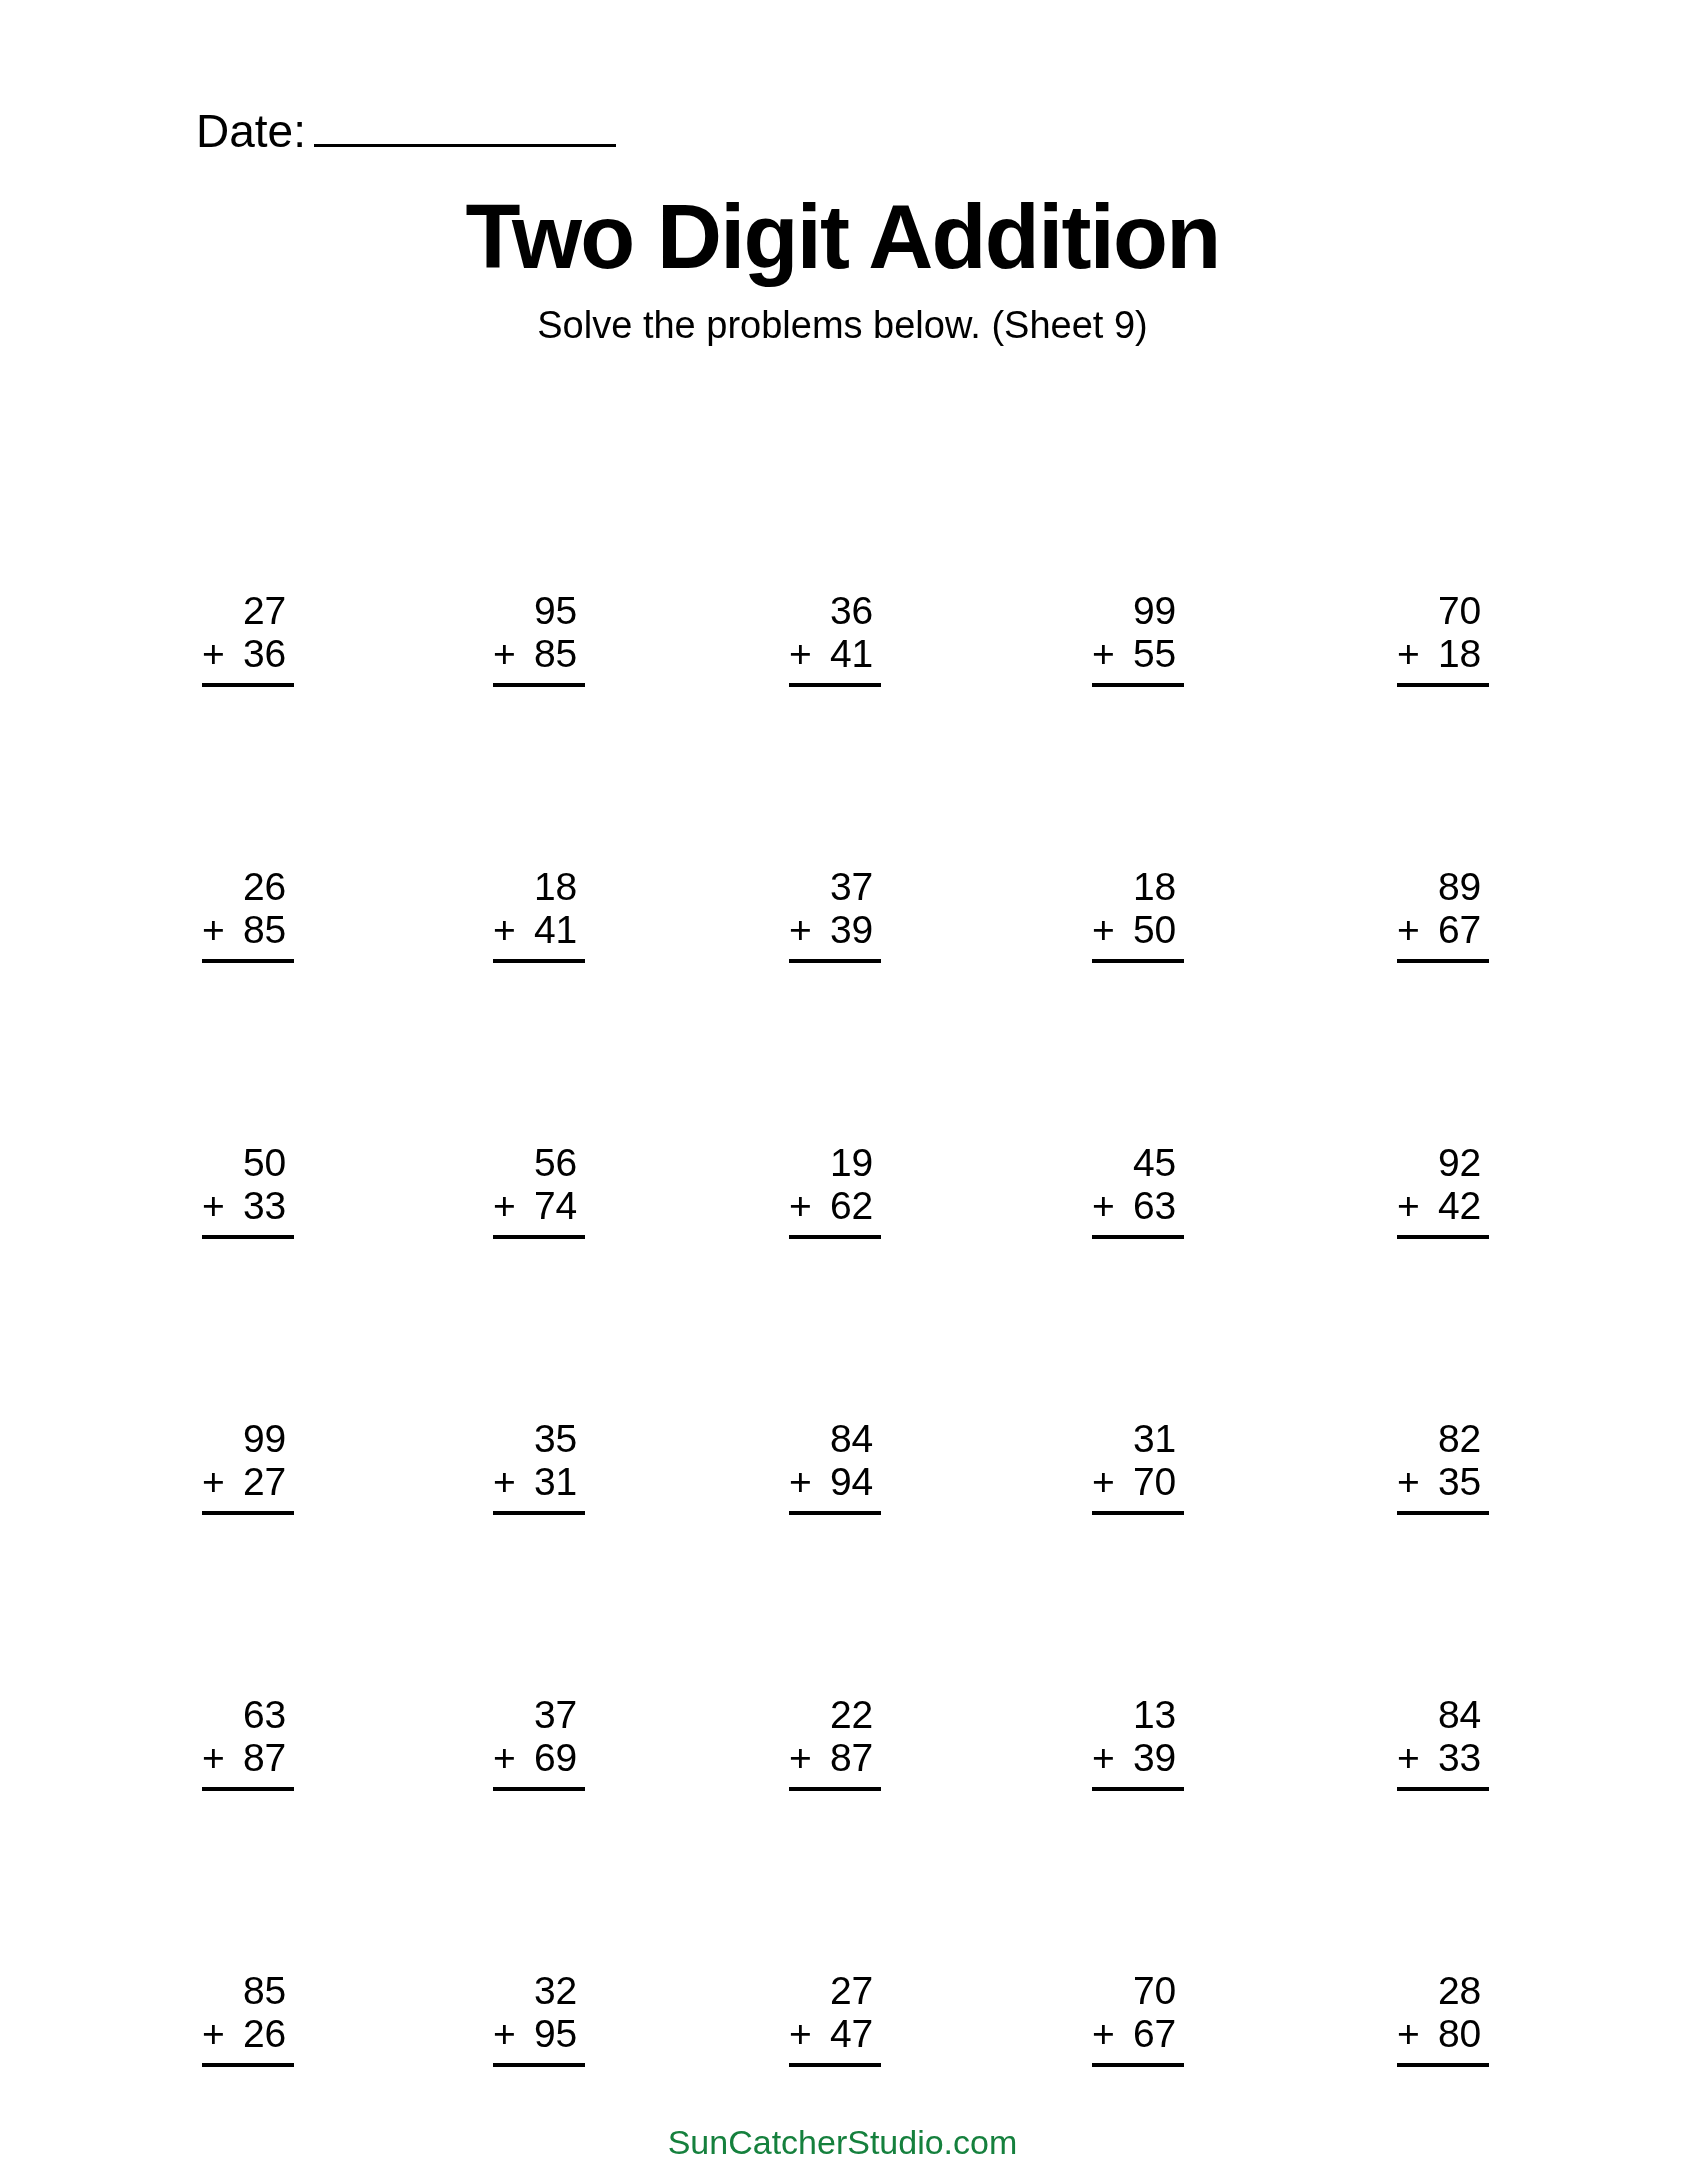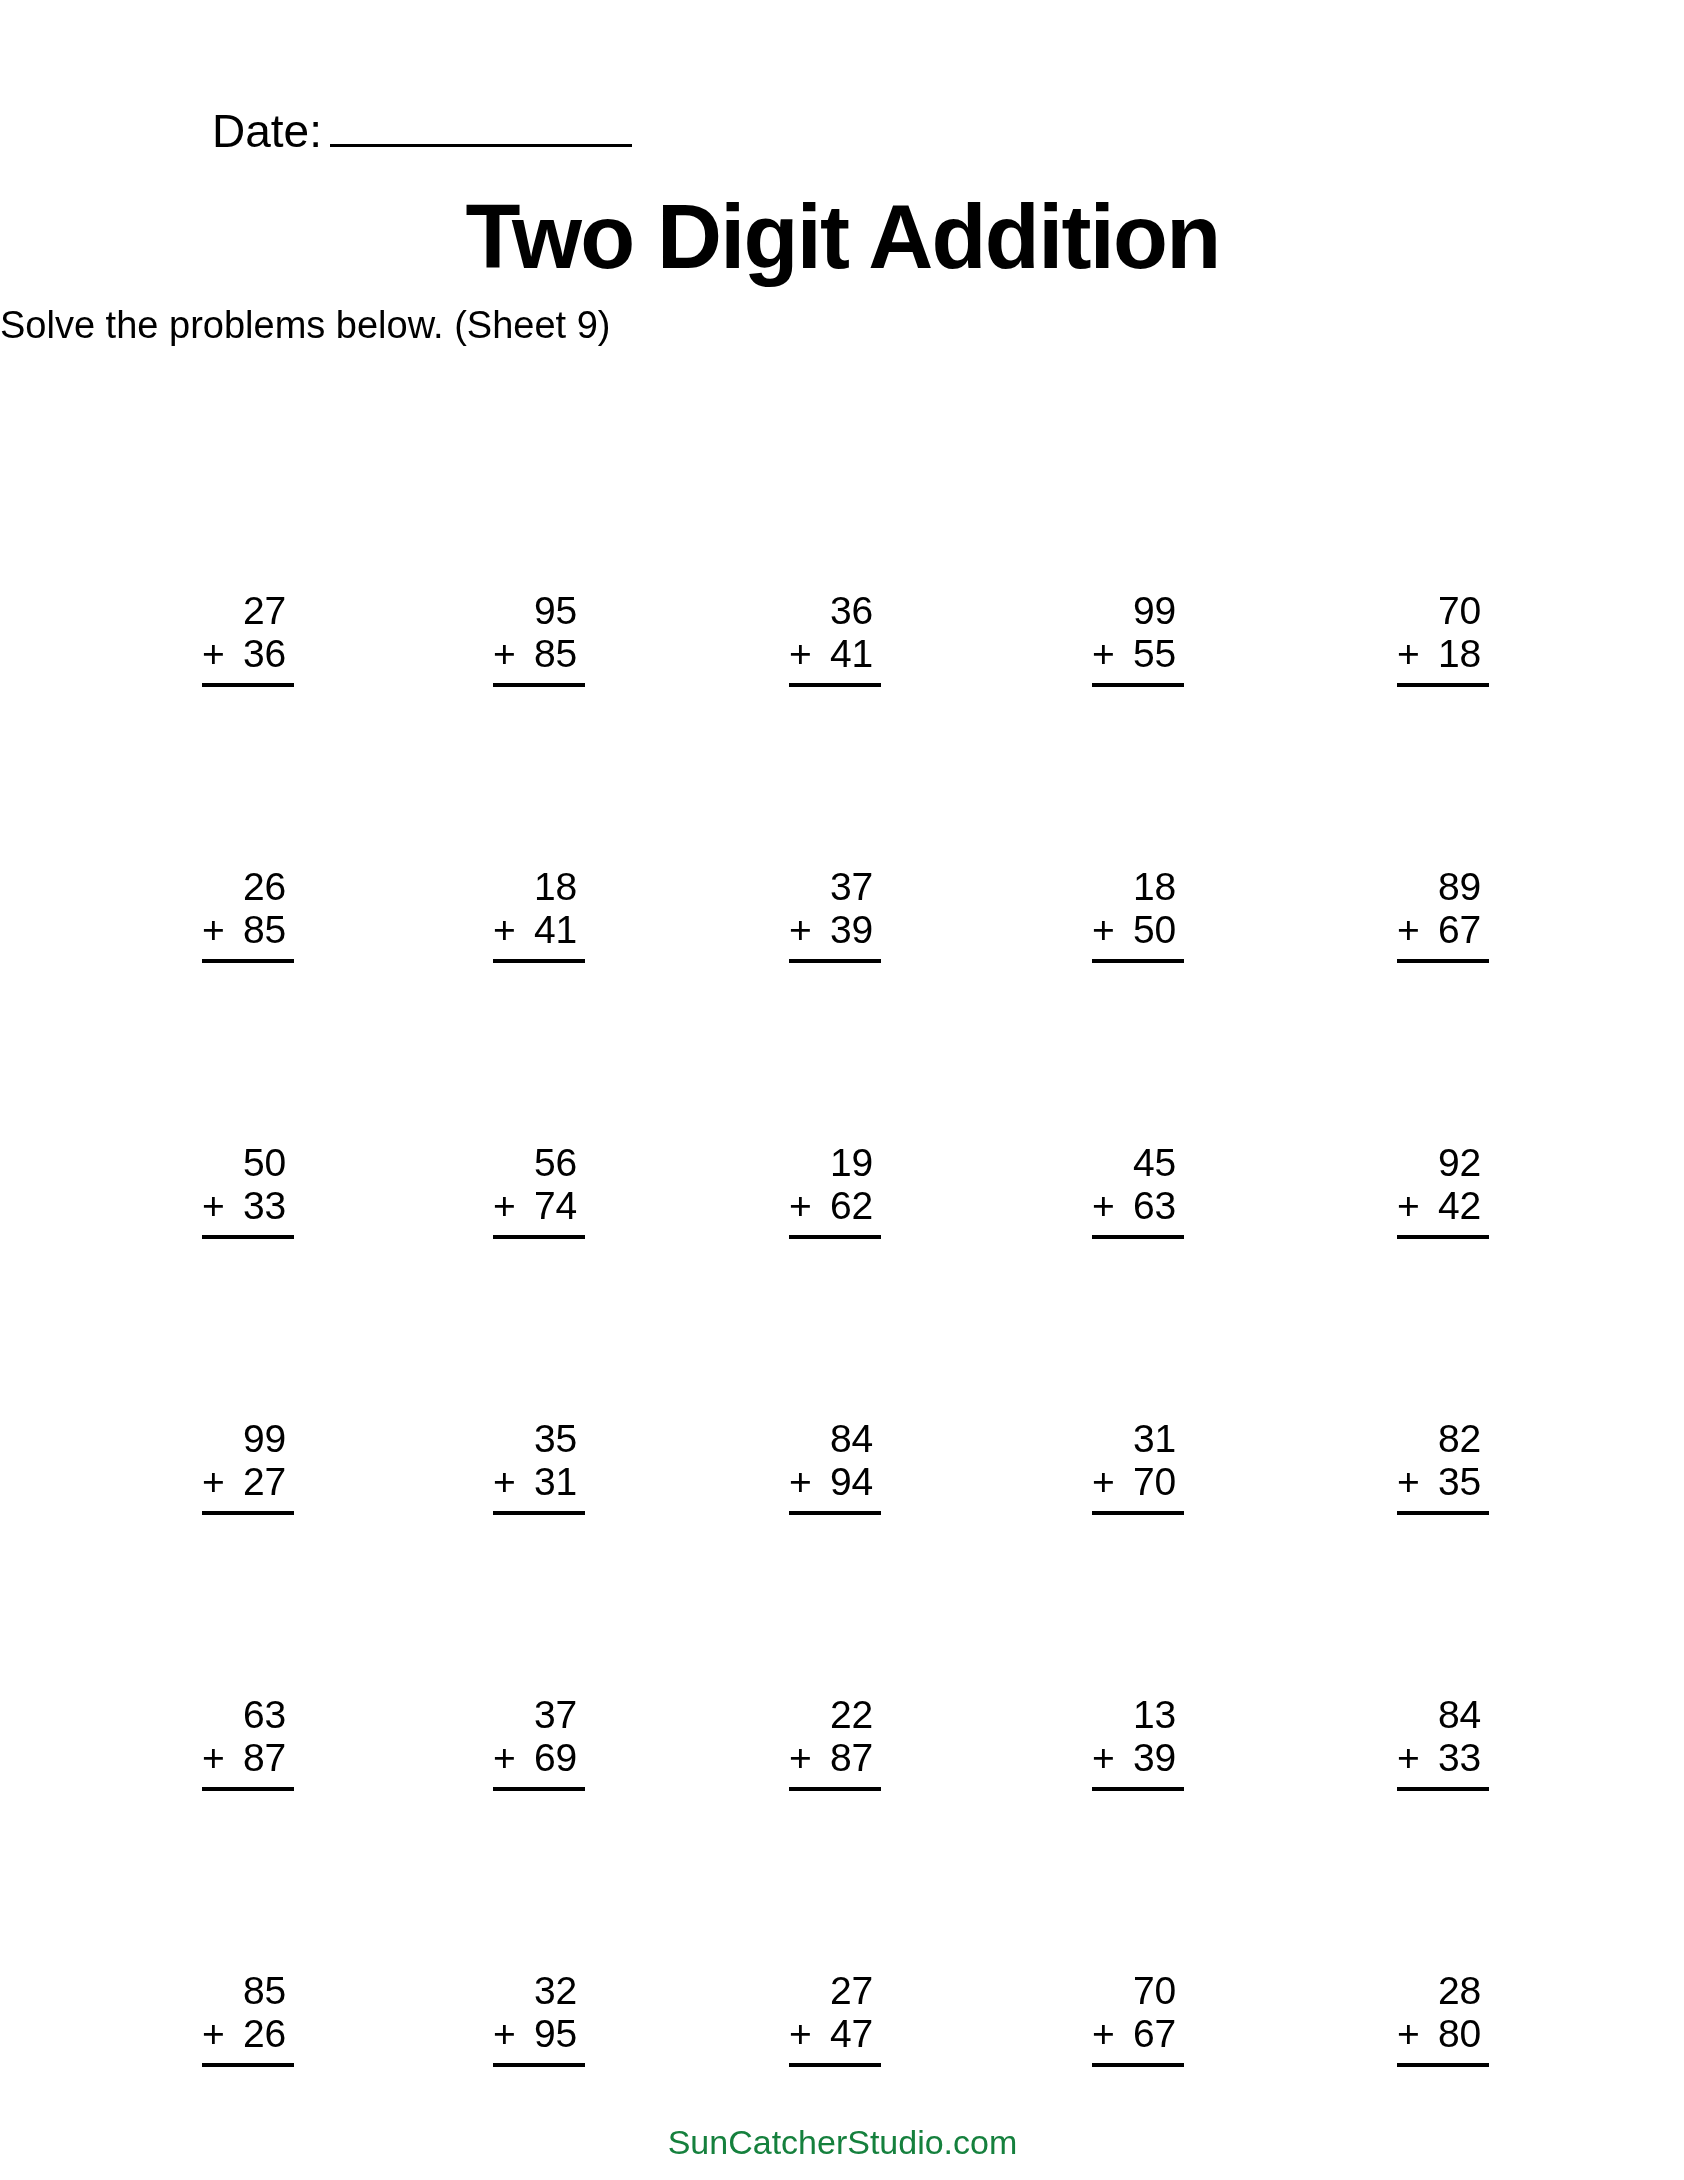--- a/index.html
+++ b/index.html
@@ -13,21 +13,21 @@
     height: 2181px;
     background: #ffffff;
     color: #000000;
     font-family: "Liberation Sans", sans-serif;
     overflow: hidden;
   }
 
   
   .date-field {
     position: absolute;
-    left: 212px;
+    left: 196px;
     top: 104px;
     font-size: 46px;
     white-space: nowrap;
   }
   .name-field {
     position: absolute;
     left: 842px;
     top: 104px;
     font-size: 46px;
     white-space: nowrap;
@@ -50,20 +50,21 @@
     text-align: center;
     font-size: 90px;
     font-weight: bold;
     letter-spacing: -1.7px;
   }
   .subtitle {
     position: absolute;
     top: 304px;
     left: 0;
     width: 100%;
+    text-align: center;
     font-size: 38px;
   }
 
   
   .grid {
     position: absolute;
     top: 411px;
     left: 0;
     display: grid;
     grid-template-columns: 294px 291px 296px 303px 305px;

